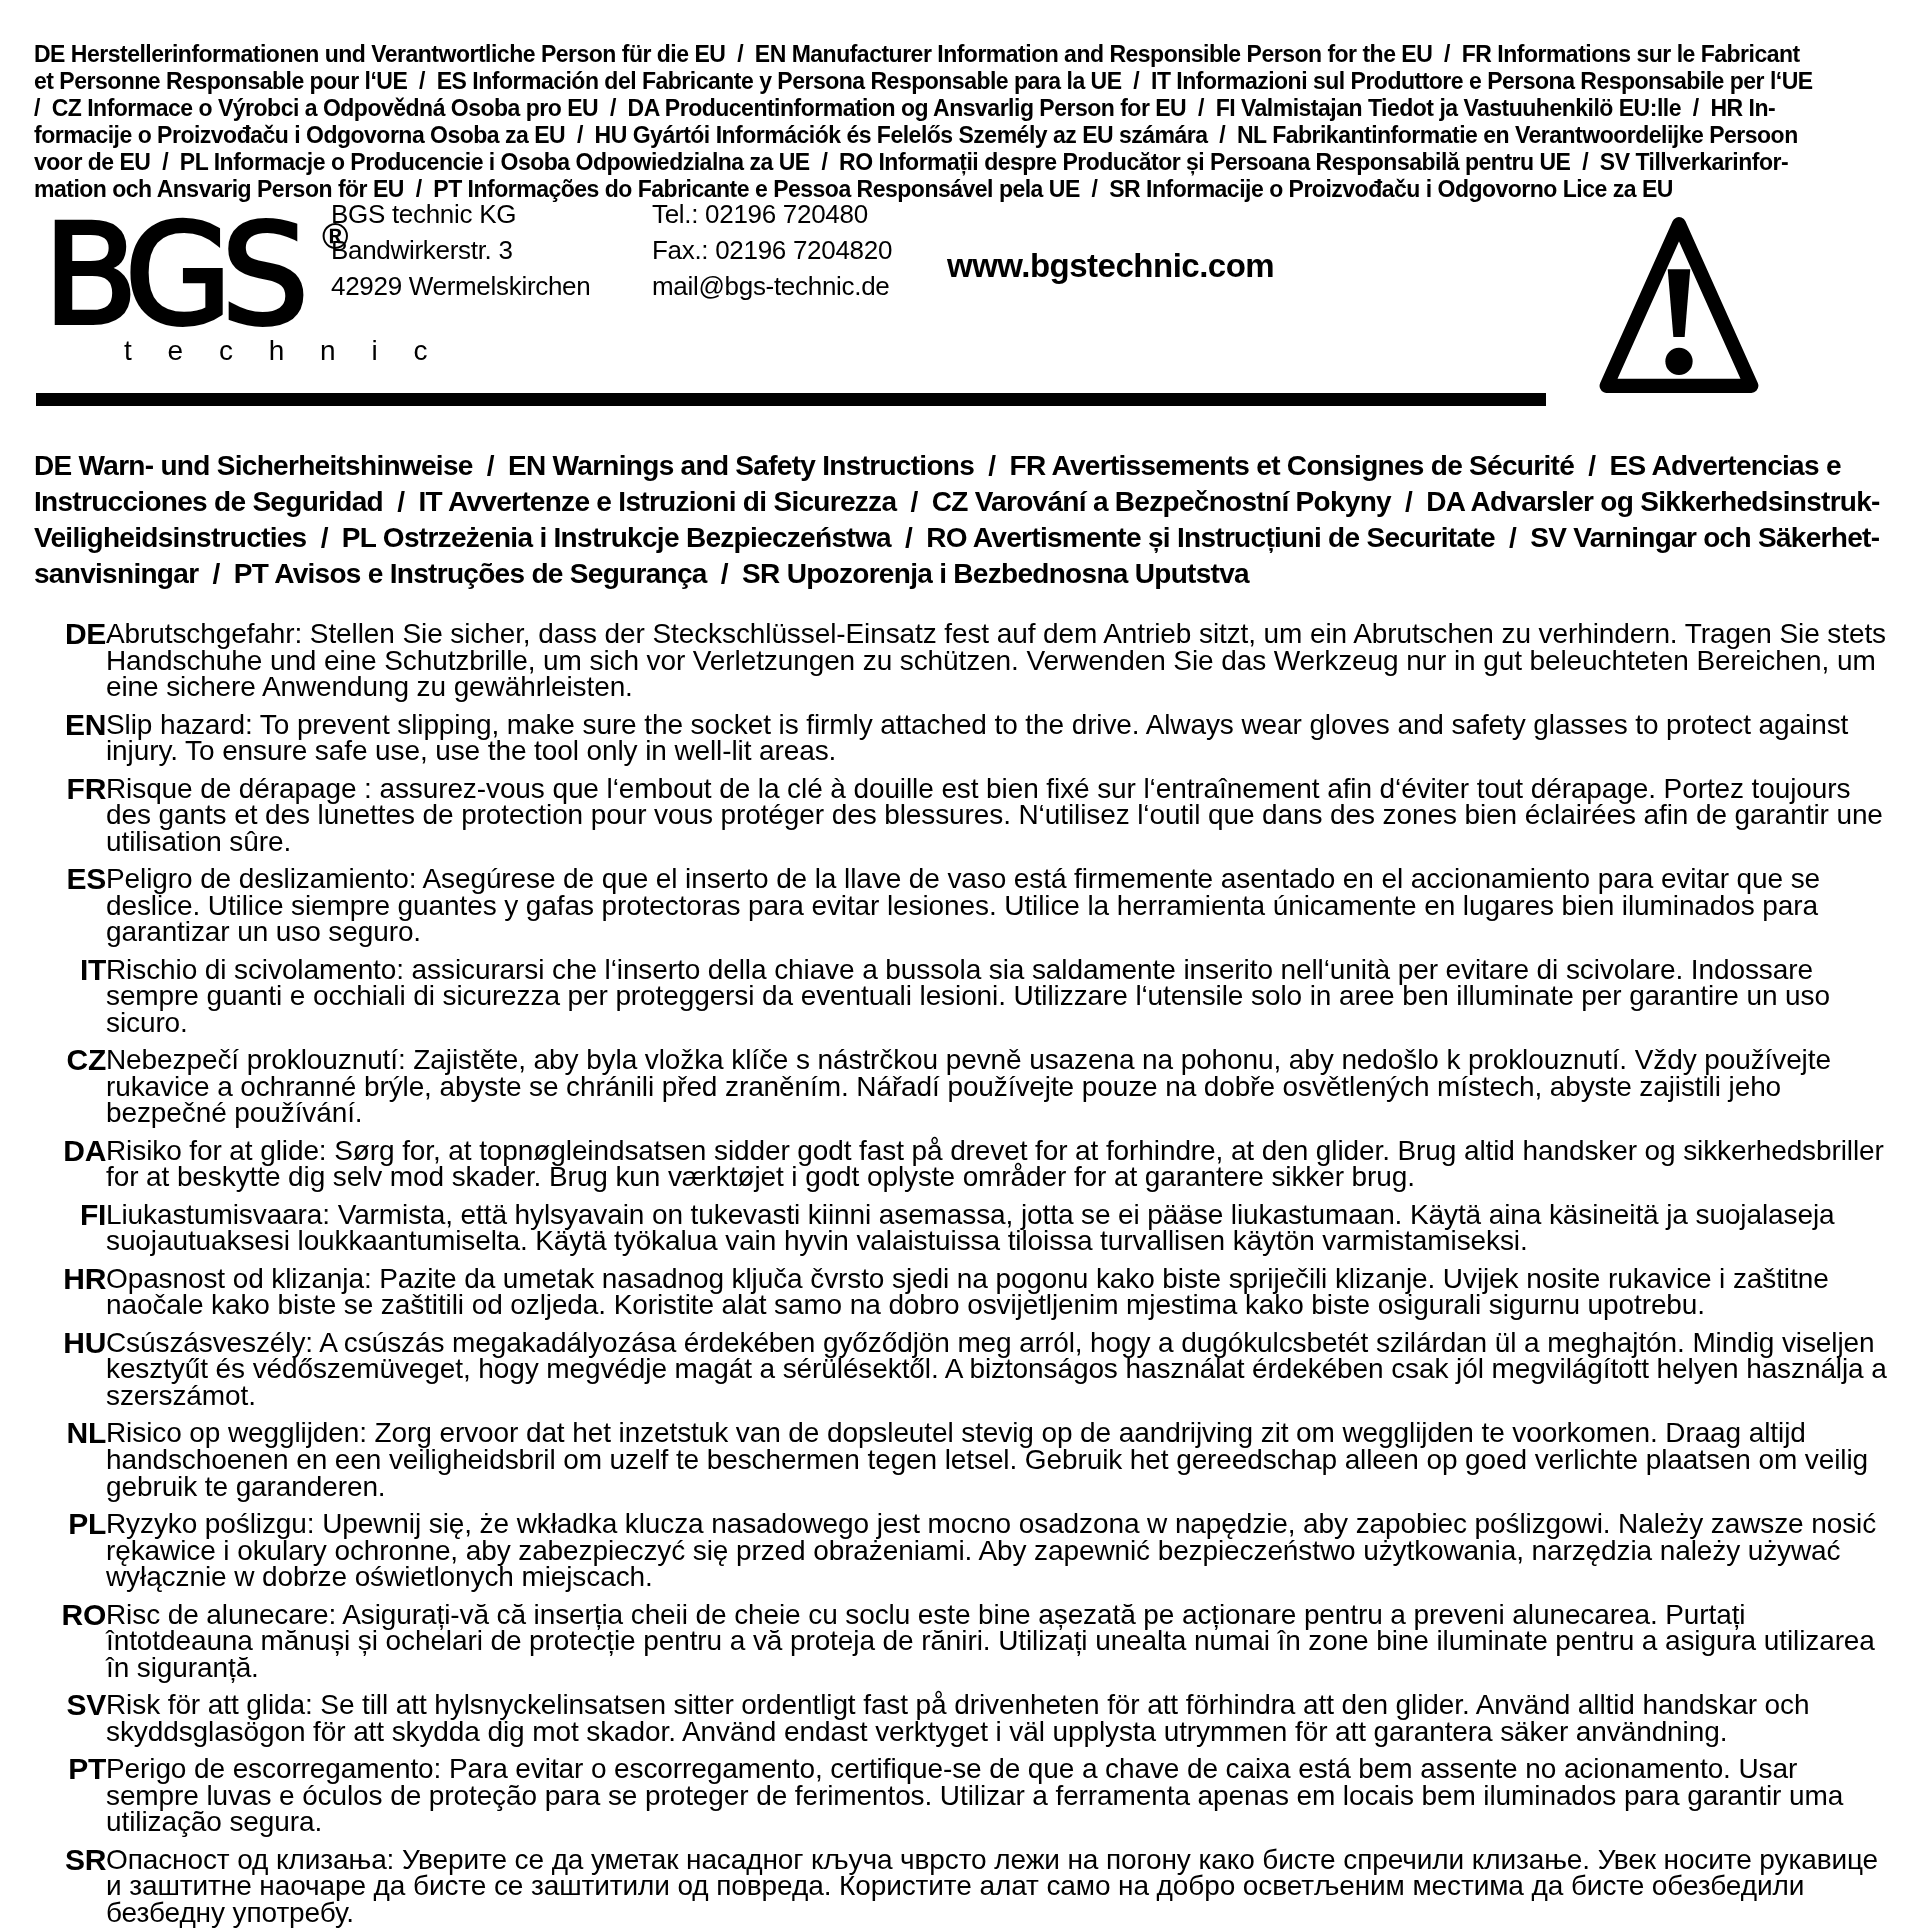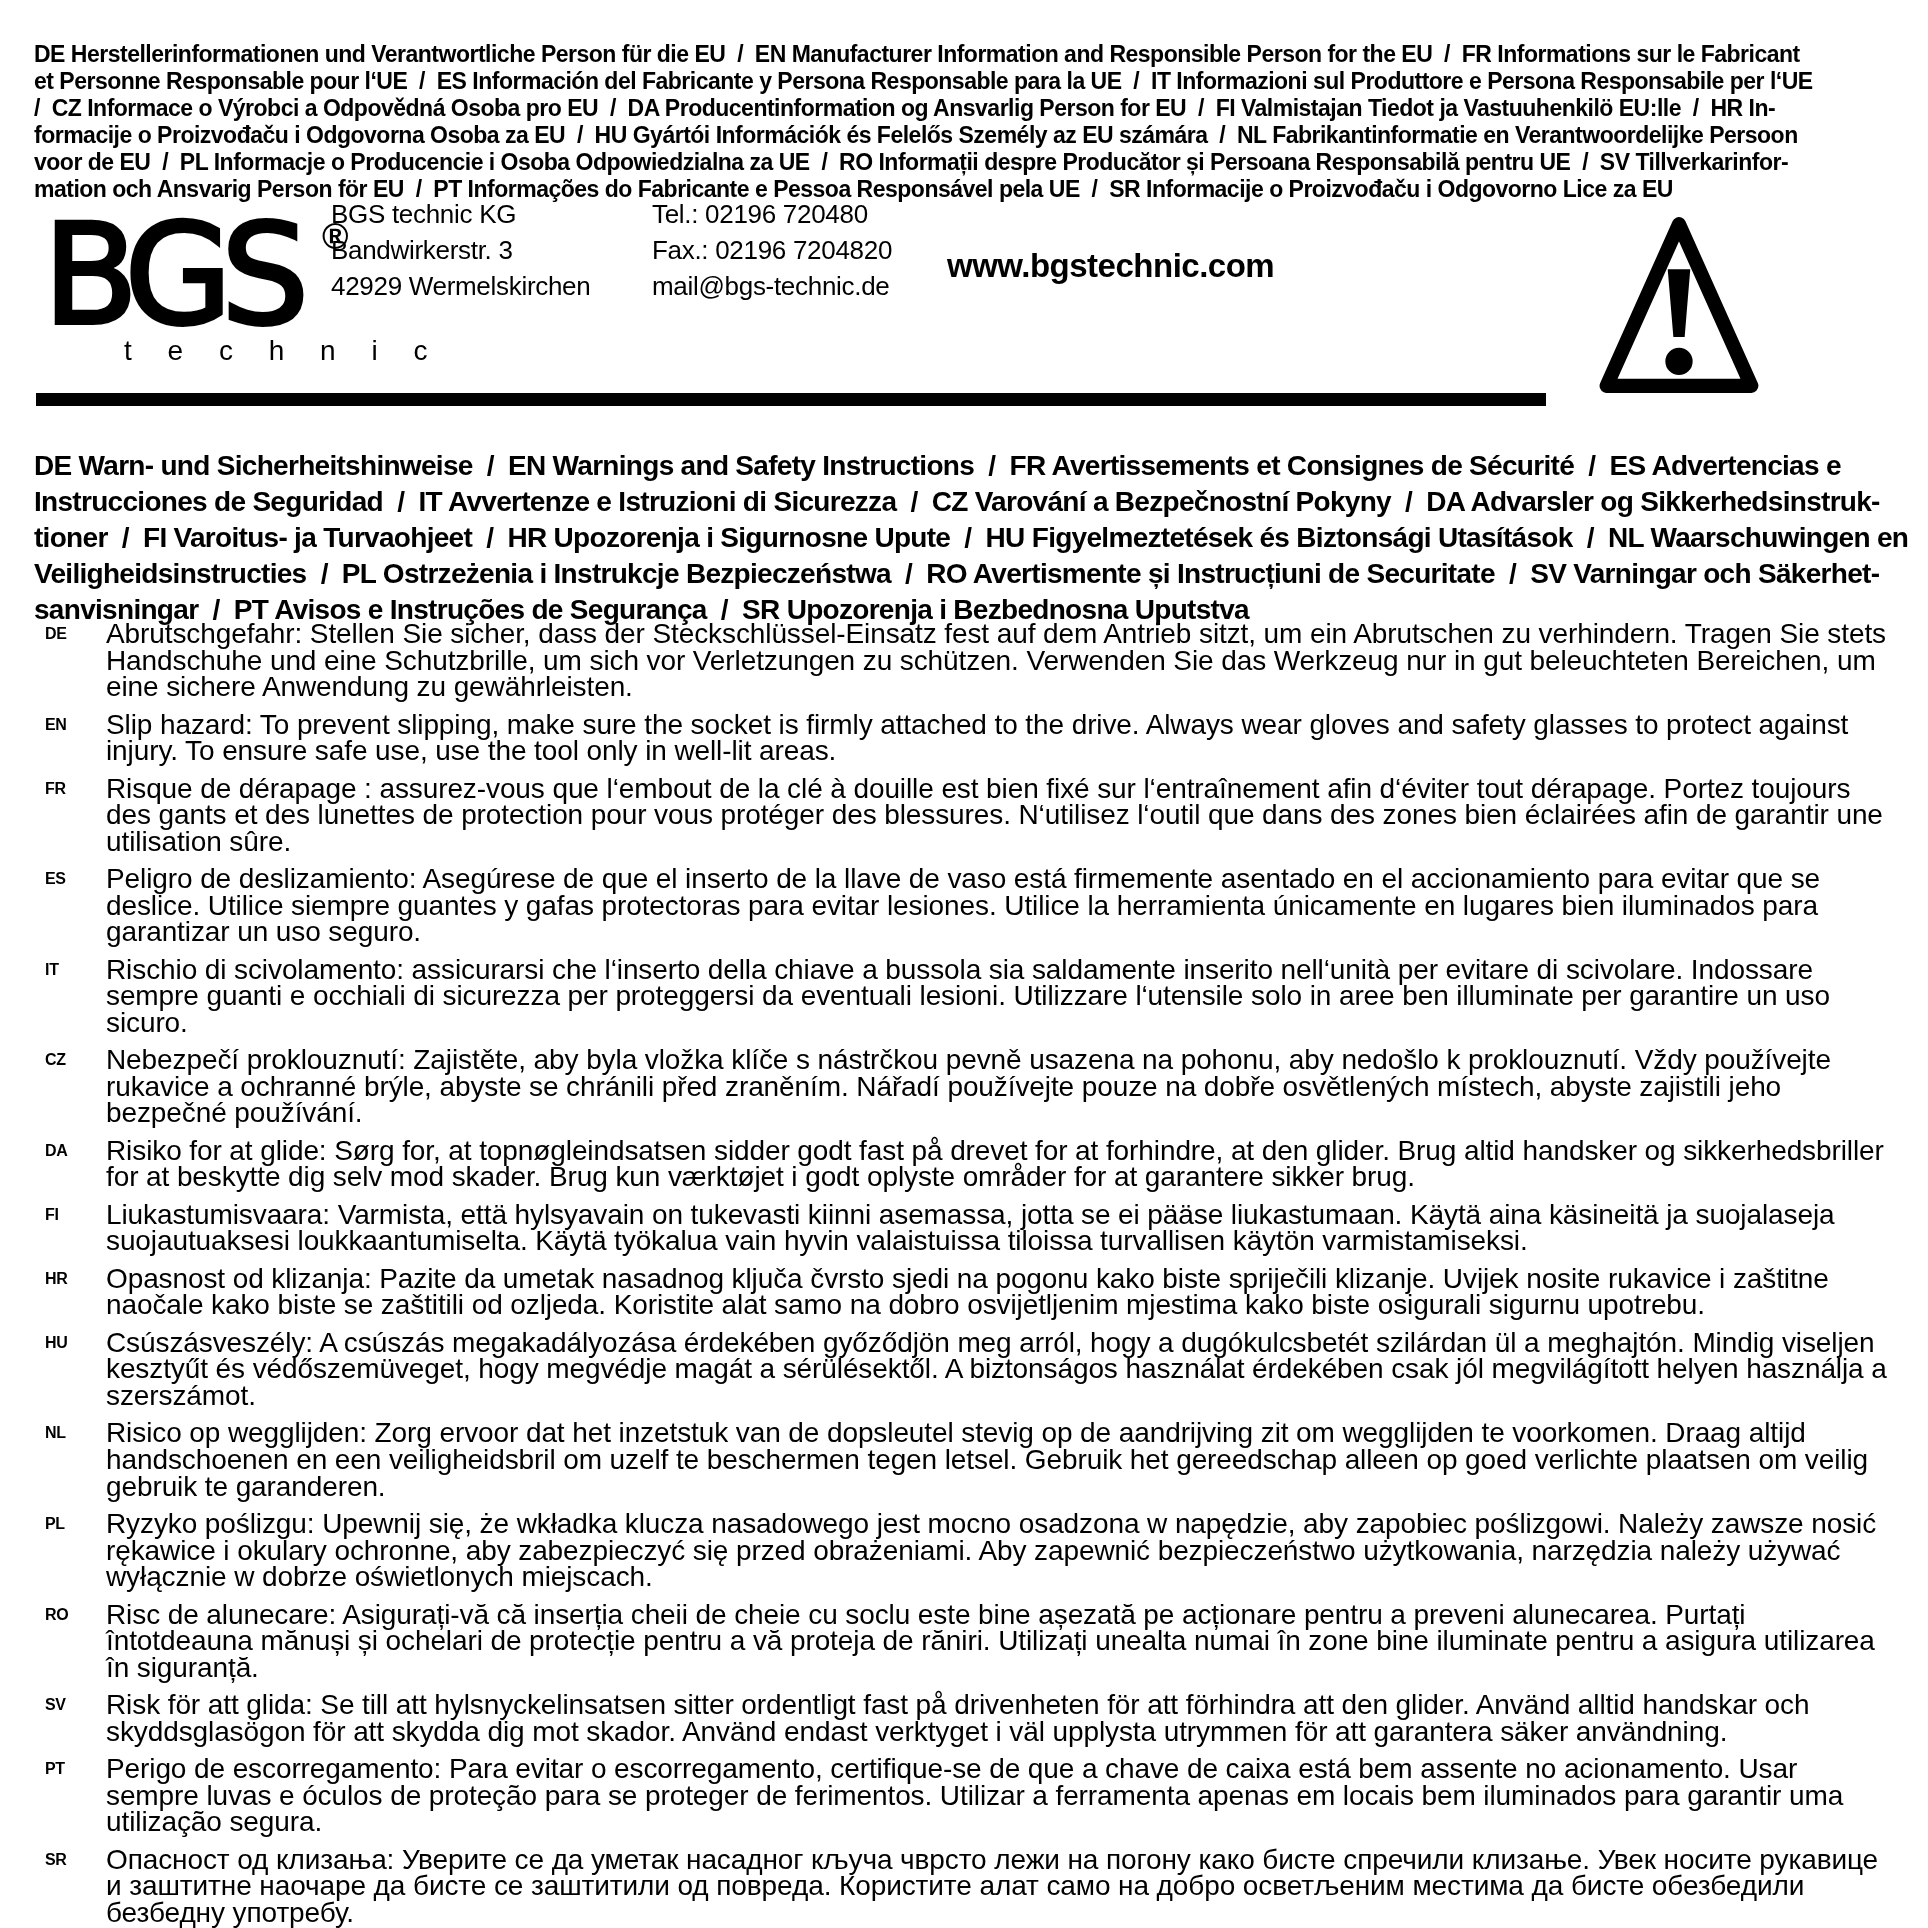--- a/index.html
+++ b/index.html
@@ -53,22 +53,23 @@
   .h2-block{position:absolute;left:34px;top:428px;margin-top:20px;}
   .h2-line{
     font-weight:bold;font-size:28px;line-height:36px;
     letter-spacing:-0.7px;white-space:pre;
   }
 
   
   .warnings{position:absolute;left:45px;top:621px;width:1851px;}
   .w-row{display:flex;align-items:flex-start;margin-bottom:10.8px;}
   .w-code{
-    flex:0 0 61px;font-weight:bold;font-size:16px;line-height:26.6px;
+    flex:0 0 61px;font-weight:bold;font-size:30px;line-height:26.6px;
     letter-spacing:-0.3px;
+    text-align:right;
   }
   .w-text{
     flex:1;font-size:28px;line-height:26.6px;letter-spacing:-0.1px;
     max-width:1784px;
   }
 </style>
 </head>
 <body>
 
 <div class="page">
@@ -106,21 +107,20 @@
     <path d="M89 14 L12 186 L166 186 Z" fill="none" stroke="#000" stroke-width="15" stroke-linejoin="round"></path>
     <path d="M77 62 L101 62 L95 134 L83 134 Z" fill="#000"></path>
     <circle cx="89" cy="160" r="14.5" fill="#000"></circle>
   </svg>
 
   <div class="divider"></div>
 
   <div class="h2-block">
     <div class="h2-line">DE Warn- und Sicherheitshinweise  /  EN Warnings and Safety Instructions  /  FR Avertissements et Consignes de Sécurité  /  ES Advertencias e</div>
     <div class="h2-line">Instrucciones de Seguridad  /  IT Avvertenze e Istruzioni di Sicurezza  /  CZ Varování a Bezpečnostní Pokyny  /  DA Advarsler og Sikkerhedsinstruk-</div>
-    <div class="h2-line">tioner  /  FI Varoitus- ja Turvaohjeet  /  HR Upozorenja i Sigurnosne Upute  /  HU Figyelmeztetések és Biztonsági Utasítások  /  NL Waarschuwingen en</div>
     <div class="h2-line">Veiligheidsinstructies  /  PL Ostrzeżenia i Instrukcje Bezpieczeństwa  /  RO Avertismente și Instrucțiuni de Securitate  /  SV Varningar och Säkerhet-</div>
     <div class="h2-line">sanvisningar  /  PT Avisos e Instruções de Segurança  /  SR Upozorenja i Bezbednosna Uputstva</div>
   </div>
 
   <section class="warnings">
     <div class="w-row">
       <div class="w-code">DE</div>
       <div class="w-text">Abrutschgefahr: Stellen Sie sicher, dass der Steckschlüssel-Einsatz fest auf dem Antrieb sitzt, um ein Abrutschen zu verhindern. Tragen Sie stets Handschuhe und eine Schutzbrille, um sich vor Verletzungen zu schützen. Verwenden Sie das Werkzeug nur in gut beleuchteten Bereichen, um eine sichere Anwendung zu gewährleisten.</div>
     </div>
 

